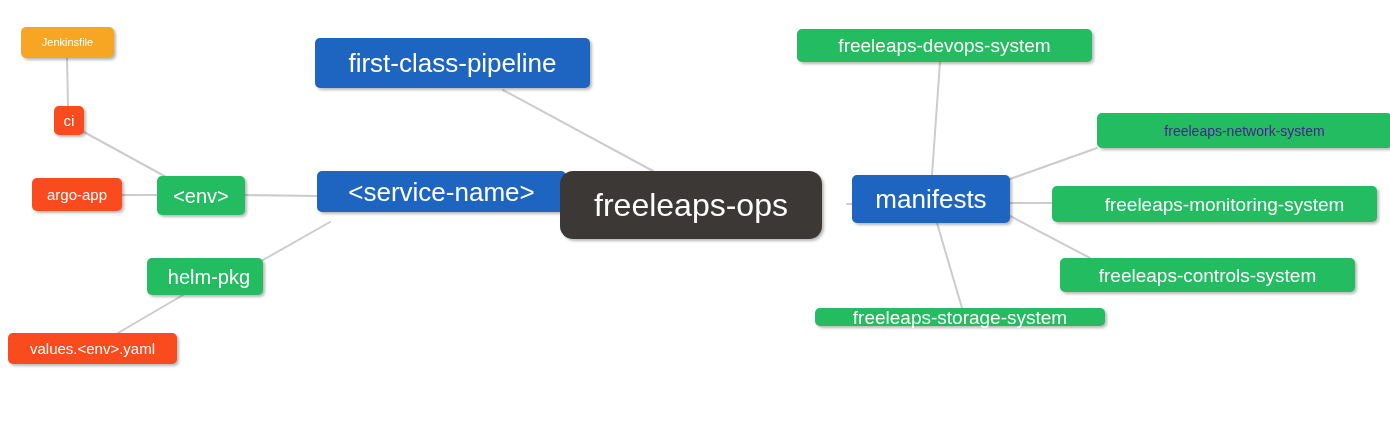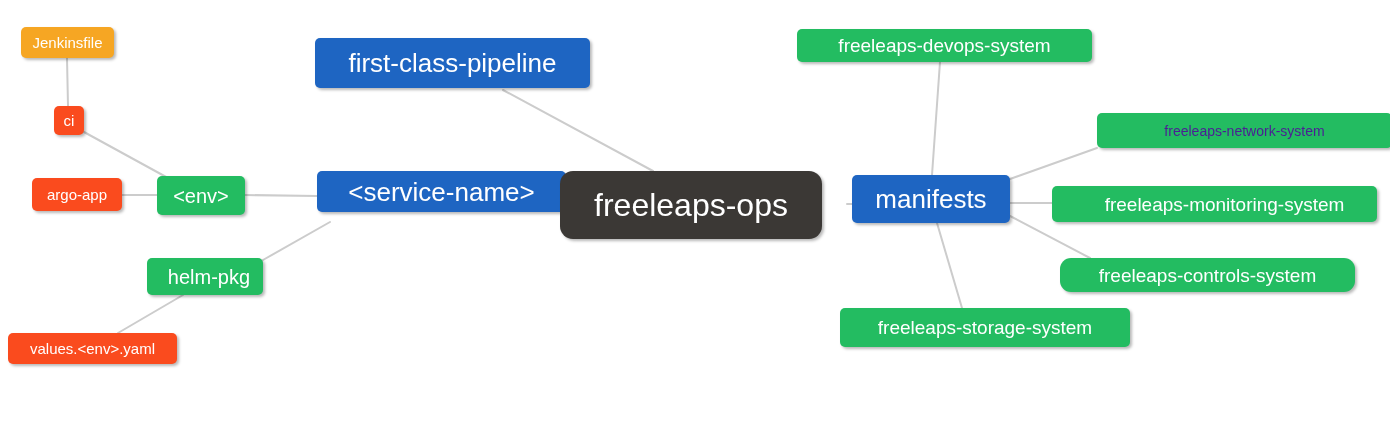--- a/index.html
+++ b/index.html
@@ -48,21 +48,21 @@
       <line x1="503" y1="90" x2="653" y2="171" stroke="#cccccc" stroke-width="2" stroke-linecap="round"></line>
       <line x1="566" y1="196" x2="585" y2="196" stroke="#cccccc" stroke-width="2" stroke-linecap="round"></line>
       <line x1="847" y1="204" x2="852" y2="204" stroke="#cccccc" stroke-width="2" stroke-linecap="round"></line>
       <line x1="940" y1="62" x2="932" y2="175" stroke="#cccccc" stroke-width="2" stroke-linecap="round"></line>
       <line x1="1010" y1="179" x2="1097" y2="148" stroke="#cccccc" stroke-width="2" stroke-linecap="round"></line>
       <line x1="1010" y1="203" x2="1052" y2="203" stroke="#cccccc" stroke-width="2" stroke-linecap="round"></line>
       <line x1="1010" y1="216" x2="1090" y2="258" stroke="#cccccc" stroke-width="2" stroke-linecap="round"></line>
       <line x1="937" y1="223" x2="962" y2="308" stroke="#cccccc" stroke-width="2" stroke-linecap="round"></line>
     </svg>
 
-<div class="node" style="left: 21px; top: 27px; width: 93px; height: 31px; background: rgb(246, 166, 35); font-size: 15px; color: rgb(255, 255, 255);">
+<div class="node" style="left: 21px; top: 27px; width: 93px; height: 31px; background: rgb(246, 166, 35); font-size: 11px; color: rgb(255, 255, 255);">
       <span>Jenkinsfile</span>
     </div>
     <div class="node" style="left: 54px; top: 106px; width: 30px; height: 29px; background: rgb(250, 75, 30); font-size: 15px; color: rgb(255, 255, 255);">
       <span>ci</span>
     </div>
     <div class="node" style="left: 32px; top: 178px; width: 90px; height: 33px; background: rgb(250, 75, 30); font-size: 15px; color: rgb(255, 255, 255);">
       <span>argo-app</span>
     </div>
     <div class="node" style="left: 157px; top: 176px; width: 88px; height: 39px; background: rgb(35, 188, 97); font-size: 20px; color: rgb(255, 255, 255);">
       <span>&lt;env&gt;</span>
@@ -87,19 +87,19 @@
     </div>
     <div class="node" style="left: 797px; top: 29px; width: 295px; height: 33px; background: rgb(35, 188, 97); font-size: 19px; color: rgb(255, 255, 255); text-align: right;">
       <span>freeleaps-devops-system</span>
     </div>
     <div class="node" style="left: 1053px; top: 113px; width: 295px; height: 35px; background: rgb(35, 188, 97); font-size: 14px; color: #4c1d95; margin-left: 44px;">
       <span>freeleaps-network-system</span>
     </div>
     <div class="node" style="left: 1052px; top: 186px; width: 325px; height: 36px; background: rgb(35, 188, 97); font-size: 19px; color: rgb(255, 255, 255); padding-left: 20px;">
       <span>freeleaps-monitoring-system</span>
     </div>
-    <div class="node" style="left: 1060px; top: 258px; width: 295px; height: 34px; background: rgb(35, 188, 97); font-size: 19px; color: rgb(255, 255, 255); border-radius: 11px;">
+    <div class="node" style="left: 1060px; top: 258px; width: 295px; height: 34px; background: rgb(35, 188, 97); font-size: 19px; color: rgb(255, 255, 255);">
       <span>freeleaps-controls-system</span>
     </div>
-    <div class="node" style="left: 840px; top: 308px; width: 290px; height: 39px; background: rgb(35, 188, 97); font-size: 19px; color: rgb(255, 255, 255);">
+    <div class="node" style="left: 815px; top: 308px; width: 290px; height: 18px; background: rgb(35, 188, 97); font-size: 19px; color: rgb(255, 255, 255);">
       <span>freeleaps-storage-system</span>
     </div>
   </div>
 
 </body></html>

